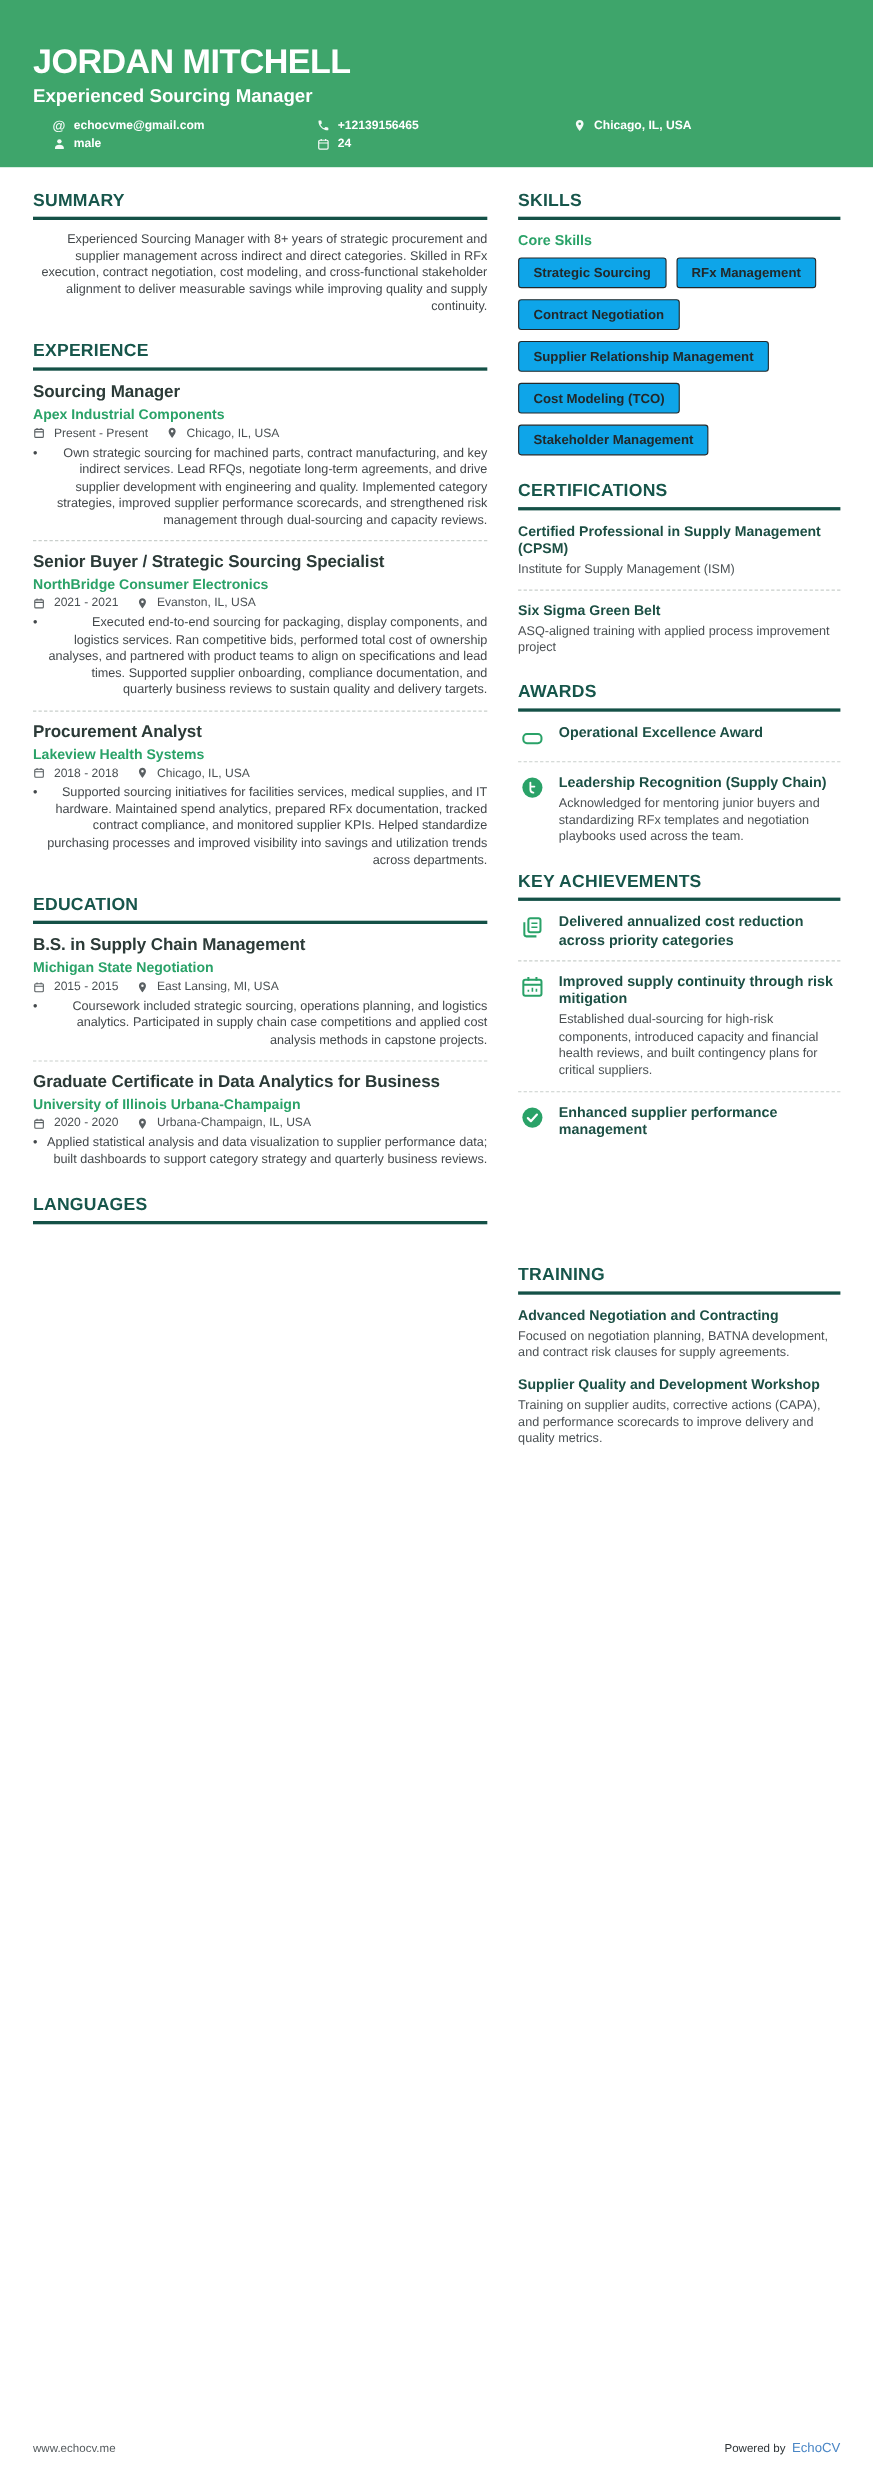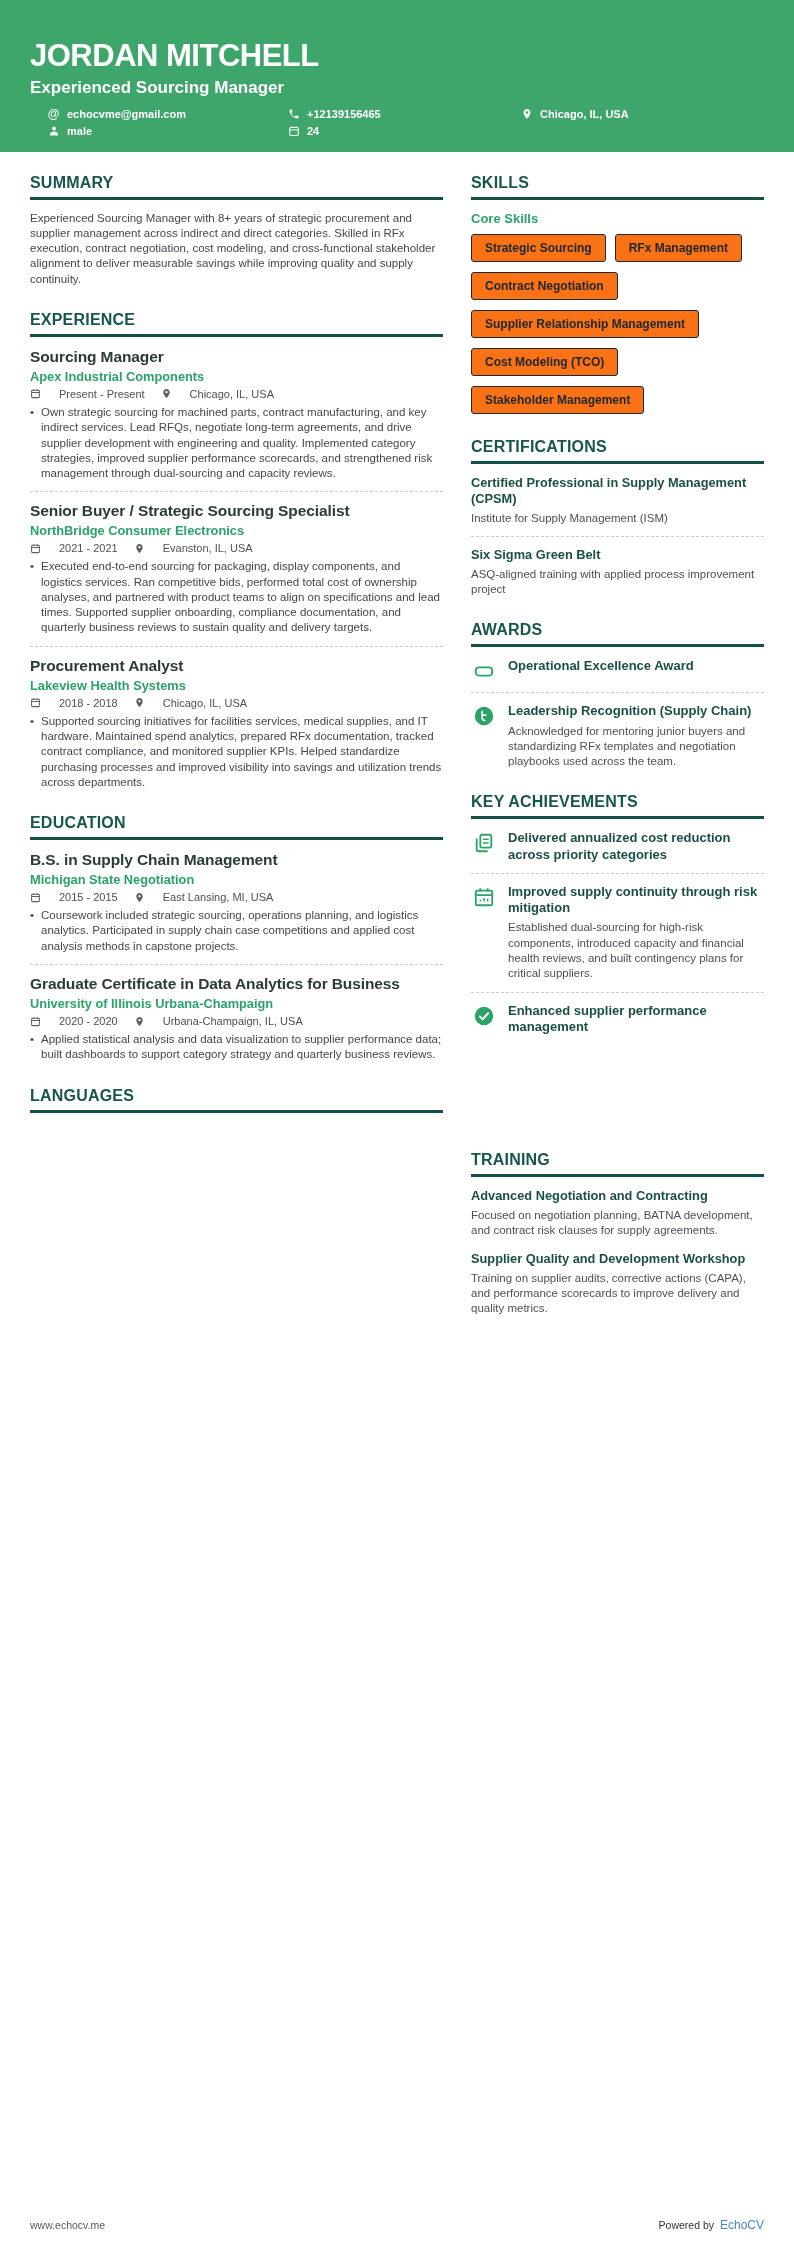--- a/index.html
+++ b/index.html
@@ -26,37 +26,37 @@
   .bdy { display:flex; padding:22px 30px 0 30px; gap:28px; flex:1 1 auto; }
   .colL { width:413px; flex:0 0 413px; }
   .colR { flex:1 1 auto; min-width:0; }
 
   section { margin-bottom:24px; }
   .sec-h {
     color:#17564b; font-size:16px; font-weight:800; letter-spacing:.2px;
     border-bottom:3px solid #145147; padding-bottom:5px; margin-bottom:11px;
   }
 
-  .para { font-size:11.5px; line-height:1.33; color:#43484b; }
+  .para { font-size:11.5px; line-height:1.33; color:#43484b;text-align:right; }
 
   
   .xp-title { font-size:15.5px; font-weight:700; color:#2c3b38; letter-spacing:-0.1px; }
   .xp-org { font-size:12.8px; font-weight:700; color:#2aa268; margin-top:3px; }
   .meta { display:flex; gap:16px; margin-top:4px; font-size:11px; color:#4b5154; align-items:center; }
-  .meta-item { display:flex; align-items:center; gap:18px; }
+  .meta-item { display:flex; align-items:center; gap:8px; }
   .meta-item svg { width:11px; height:11px; color:#5a6063; }
   .bullet { display:flex; gap:7px; margin-top:5px; }
   .bullet .dot { color:#43484b; font-size:11.5px; line-height:1.33; }
   .dashed { border:none; border-top:1px dashed #c9cfcc; margin:10px 0 10px 0; }
 
   
   .skill-group { font-size:13px; font-weight:800; color:#2aa268; margin-bottom:8px; }
   .chips { display:flex; flex-wrap:wrap; gap:10px 9px; }
   .chip {
-    border:1.5px solid #22282a; border-radius:3px; background:#f97316;
+    border:1.5px solid #22282a; border-radius:3px; background:#0ea5e9;
     padding:6px 13px; font-size:12px; font-weight:700; color:#22282a; white-space:nowrap;
   }
 
   
   .ct-title { font-size:12.8px; font-weight:800; color:#1c4f44; line-height:1.25; }
   .ct-sub { font-size:11.5px; color:#4b5154; margin-top:4px; line-height:1.33; }
 
   
   .ic-row { display:flex; gap:11px; }
   .ic-row .big-ic { flex:0 0 26px; width:26px; display:flex; justify-content:center; padding-top:2px; }

